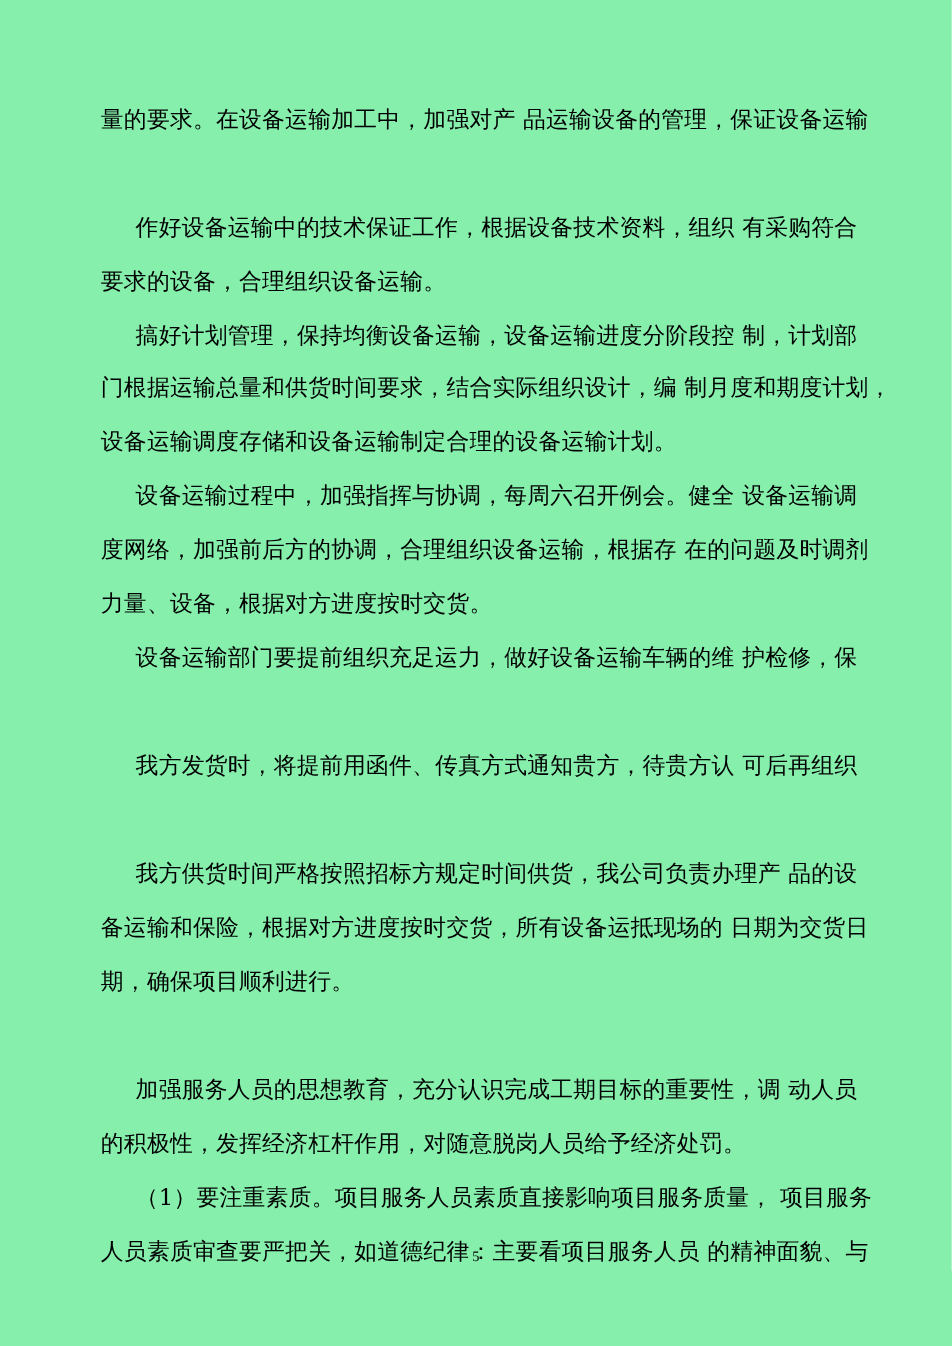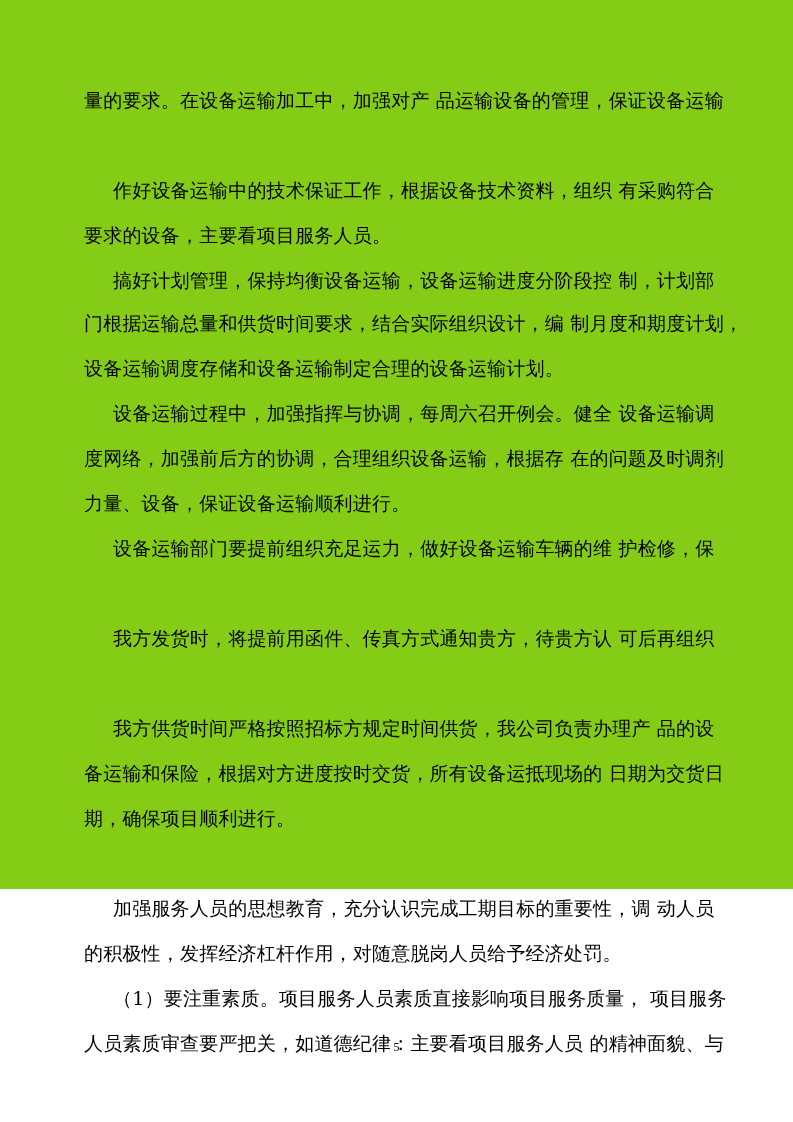--- a/index.html
+++ b/index.html
@@ -1,37 +1,37 @@
 <!DOCTYPE html>
 <html><head>
 <meta charset="utf-8">
 <style>
   html, body { margin: 0; padding: 0; background: #ffffff; }
   body { width: 793px; height: 1122px; position: relative; overflow: hidden;
          font-family: "DejaVu Serif", "Liberation Serif", serif; color: #000; }
-  .page { position: absolute; left: 0; top: 0; width: 793px; height: 889px; background: #84cc16; }
+  .page { position: absolute; left: 0; top: 0; width: 793px; height: 1122px; background: #86efac; }
   .line { position: absolute; left: 84px; width: 630px; font-size: 19px; line-height: 24px;
           white-space: nowrap; letter-spacing: 0.2px; }
   .indent { left: 113px; width: 594px; }
   .pnum { position: absolute; top: 1040px; left: 0; width: 793px; text-align: center;
           font-family: "Liberation Serif", serif; font-size: 12px; }
 </style>
 </head>
 <body>
 
 <div class="page">
   <div class="line" style="top:88px">量的要求。在设备运输加工中，加强对产 品运输设备的管理，保证设备运输</div>
   <div class="line indent" style="top:178px">作好设备运输中的技术保证工作，根据设备技术资料，组织 有采购符合</div>
-  <div class="line" style="top:223px">要求的设备，主要看项目服务人员。</div>
+  <div class="line" style="top:223px">要求的设备，合理组织设备运输。</div>
   <div class="line indent" style="top:268px">搞好计划管理，保持均衡设备运输，设备运输进度分阶段控 制，计划部</div>
   <div class="line" style="top:311px">门根据运输总量和供货时间要求，结合实际组织设计，编 制月度和期度计划，</div>
   <div class="line" style="top:356px">设备运输调度存储和设备运输制定合理的设备运输计划。</div>
   <div class="line indent" style="top:401px">设备运输过程中，加强指挥与协调，每周六召开例会。健全 设备运输调</div>
   <div class="line" style="top:446px">度网络，加强前后方的协调，合理组织设备运输，根据存 在的问题及时调剂</div>
-  <div class="line" style="top:491px">力量、设备，保证设备运输顺利进行。</div>
+  <div class="line" style="top:491px">力量、设备，根据对方进度按时交货。</div>
   <div class="line indent" style="top:536px">设备运输部门要提前组织充足运力，做好设备运输车辆的维 护检修，保</div>
   <div class="line indent" style="top:626px">我方发货时，将提前用函件、传真方式通知贵方，待贵方认 可后再组织</div>
   <div class="line indent" style="top:716px">我方供货时间严格按照招标方规定时间供货，我公司负责办理产 品的设</div>
   <div class="line" style="top:761px">备运输和保险，根据对方进度按时交货，所有设备运抵现场的 日期为交货日</div>
   <div class="line" style="top:806px">期，确保项目顺利进行。</div>
   <div class="line indent" style="top:896px">加强服务人员的思想教育，充分认识完成工期目标的重要性，调 动人员</div>
   <div class="line" style="top:941px">的积极性，发挥经济杠杆作用，对随意脱岗人员给予经济处罚。</div>
   <div class="line indent" style="top:986px">（1）要注重素质。项目服务人员素质直接影响项目服务质量， 项目服务</div>
   <div class="line" style="top:1031px">人员素质审查要严把关，如道德纪律：主要看项目服务人员 的精神面貌、与</div>
 

